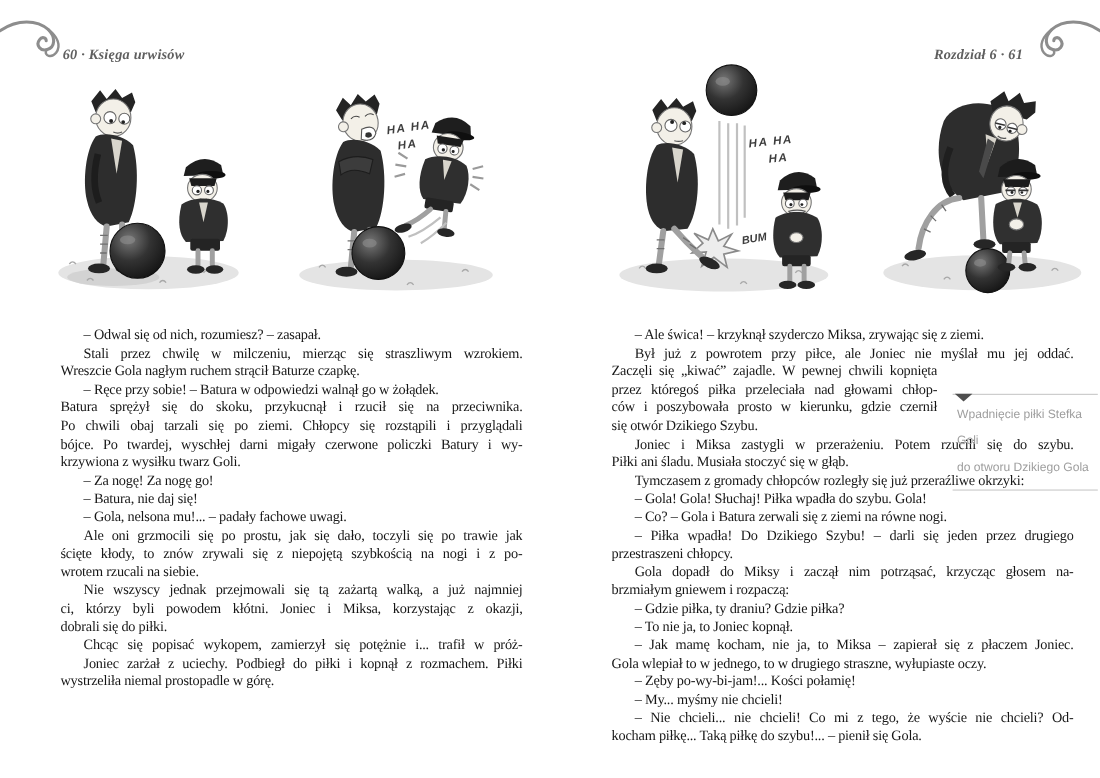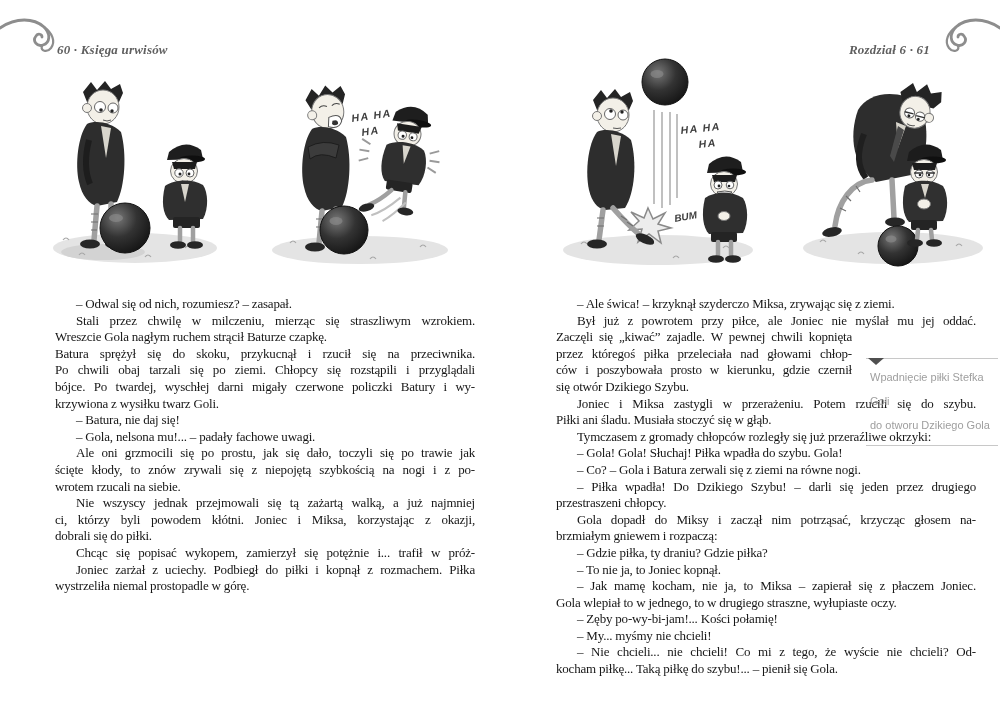--- a/index.html
+++ b/index.html
@@ -274,34 +274,36 @@
         <line class="legthin" x1="38" y1="90" x2="39" y2="100"></line>
       <ellipse cx="22" cy="103" rx="8" ry="3.8" fill="#262626"></ellipse>
         <ellipse cx="41" cy="103" rx="8" ry="3.8" fill="#262626"></ellipse>
     </g>
   </svg>
 
   <div class="textcol" id="leftcol">
       <div class="tline ind end">– Odwal się od nich, rozumiesz? – zasapał.</div>
       <div class="tline ind">Stali przez chwilę w milczeniu, mierząc się straszliwym wzrokiem.</div>
       <div class="tline end">Wreszcie Gola nagłym ruchem strącił Baturze czapkę.</div>
+      <div class="tline ind end">– Ręce przy sobie! – Batura w odpowiedzi walnął go w żołądek.</div>
       <div class="tline">Batura sprężył się do skoku, przykucnął i rzucił się na przeciwnika.</div>
       <div class="tline">Po chwili obaj tarzali się po ziemi. Chłopcy się rozstąpili i przyglądali</div>
       <div class="tline">bójce. Po twardej, wyschłej darni migały czerwone policzki Batury i wy-</div>
       <div class="tline end">krzywiona z wysiłku twarz Goli.</div>
+      <div class="tline ind end">– Za nogę! Za nogę go!</div>
       <div class="tline ind end">– Batura, nie daj się!</div>
       <div class="tline ind end">– Gola, nelsona mu!... – padały fachowe uwagi.</div>
       <div class="tline ind">Ale oni grzmocili się po prostu, jak się dało, toczyli się po trawie jak</div>
       <div class="tline">ścięte kłody, to znów zrywali się z niepojętą szybkością na nogi i z po-</div>
       <div class="tline end">wrotem rzucali na siebie.</div>
       <div class="tline ind">Nie wszyscy jednak przejmowali się tą zażartą walką, a już najmniej</div>
       <div class="tline">ci, którzy byli powodem kłótni. Joniec i Miksa, korzystając z okazji,</div>
       <div class="tline end">dobrali się do piłki.</div>
       <div class="tline ind">Chcąc się popisać wykopem, zamierzył się potężnie i... trafił w próż-</div>
-      <div class="tline ind">Joniec zarżał z uciechy. Podbiegł do piłki i kopnął z rozmachem. Piłka</div>
+      <div class="tline ind">Joniec zarżał z uciechy. Podbiegł do piłki i kopnął z rozmachem. Piłki</div>
       <div class="tline end">wystrzeliła niemal prostopadle w górę.</div>
     </div>
   <div class="textcol" id="rightcol">
       <div class="tline ind end">– Ale świca! – krzyknął szyderczo Miksa, zrywając się z ziemi.</div>
       <div class="tline ind">Był już z powrotem przy piłce, ale Joniec nie myślał mu jej oddać.</div>
       <div class="tline nar">Zaczęli się „kiwać” zajadle. W pewnej chwili kopnięta</div>
       <div class="tline nar">przez któregoś piłka przeleciała nad głowami chłop-</div>
       <div class="tline nar">ców i poszybowała prosto w kierunku, gdzie czernił</div>
       <div class="tline end nar">się otwór Dzikiego Szybu.</div>
       <div class="tline ind">Joniec i Miksa zastygli w przerażeniu. Potem rzucili się do szybu.</div>

